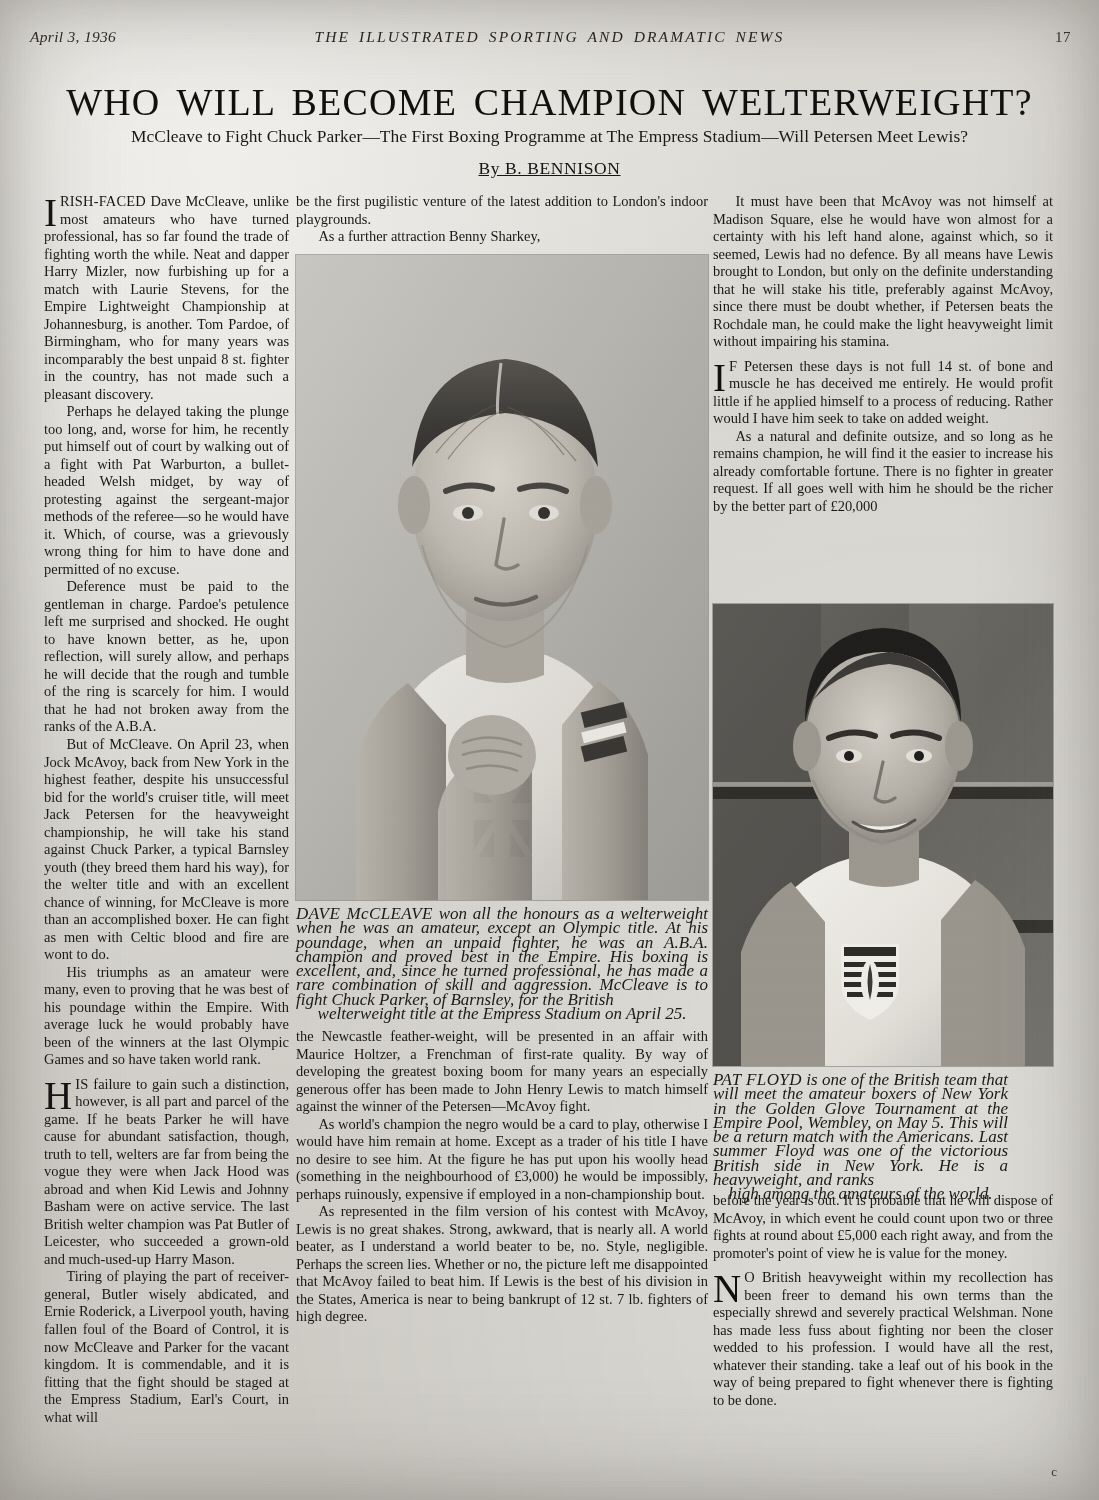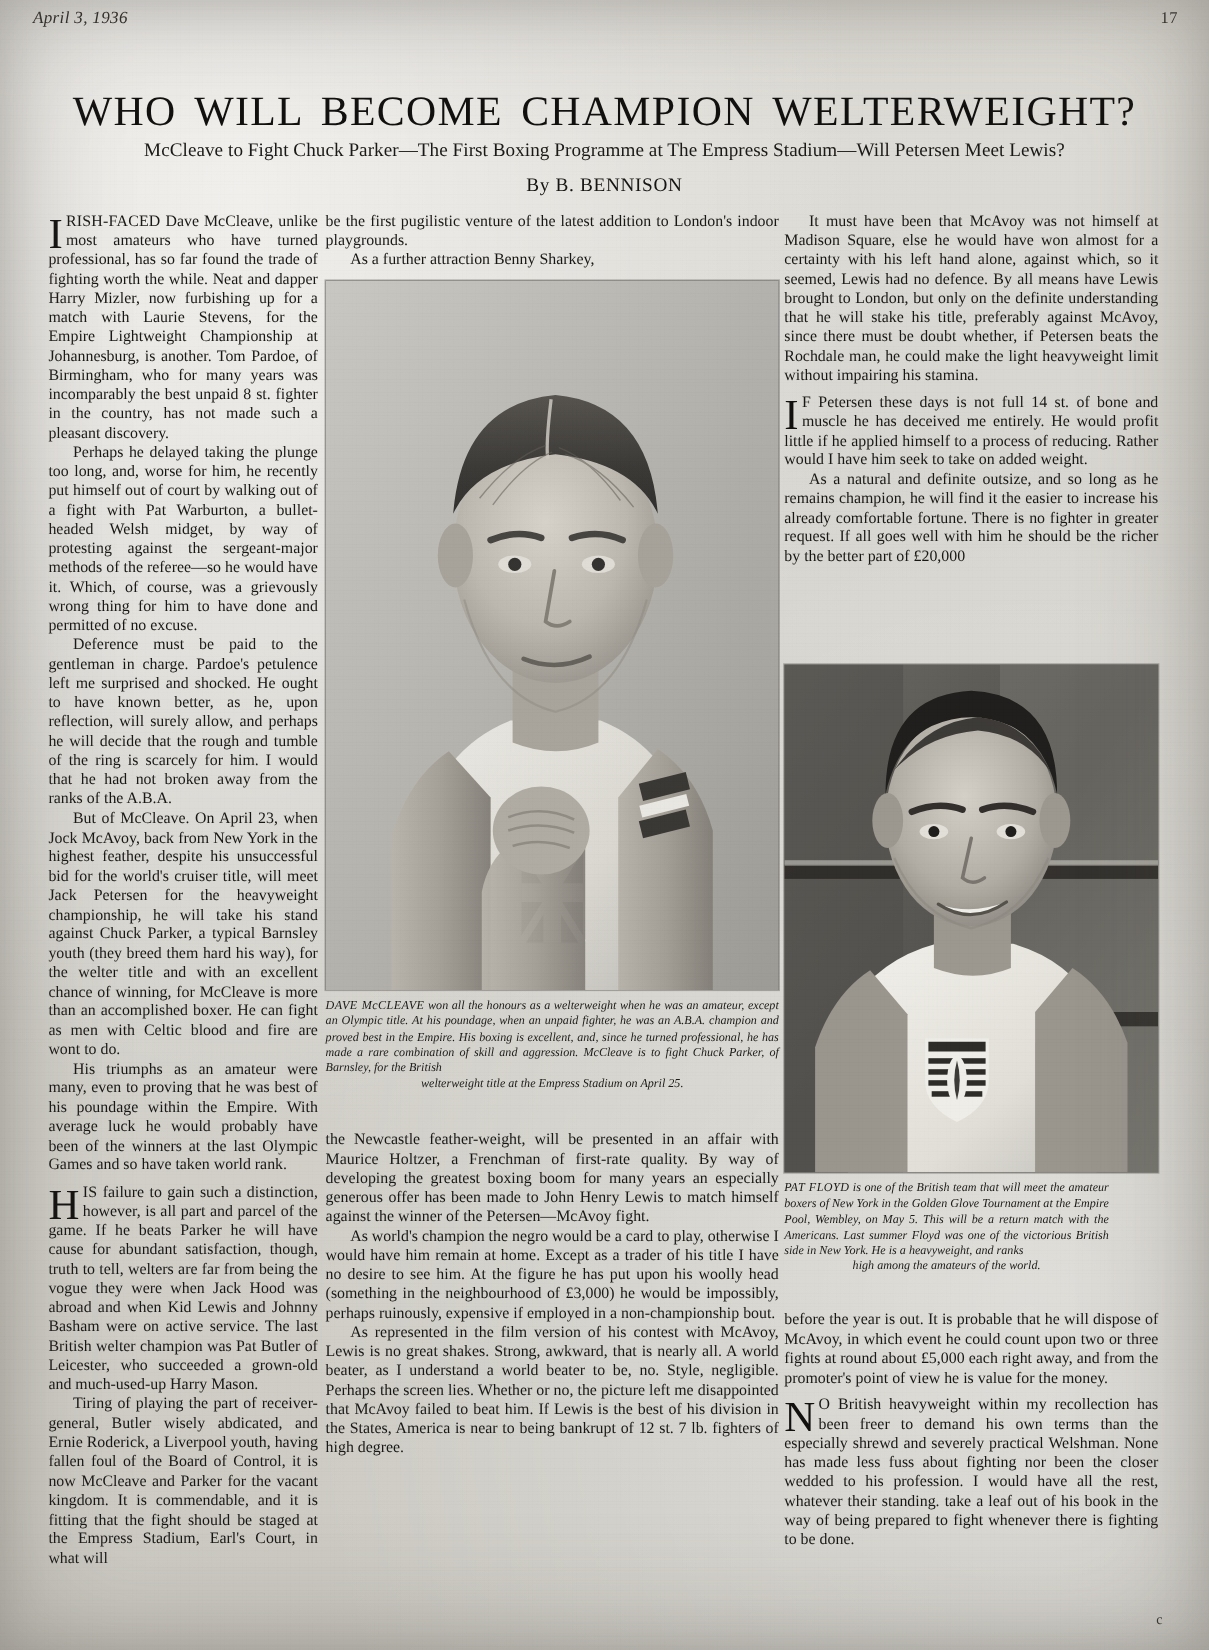--- a/index.html
+++ b/index.html
@@ -34,21 +34,21 @@
   #vignette {
     position: absolute;
     inset: 0;
     pointer-events: none;
     box-shadow: inset 0 0 110px rgba(90,85,78,0.40), inset 0 0 40px rgba(120,115,108,0.22);
   }
 
   
   .runhead {
     position: absolute;
-    top: 8px;
+    top: 28px;
     left: 0;
     right: 0;
     height: 26px;
   }
   .runhead .date {
     position: absolute;
     left: 30px;
     top: 0;
     font-style: italic;
     font-size: 15.5px;
@@ -98,20 +98,21 @@
     color: #1c1a18;
   }
   .byline {
     position: absolute;
     top: 158px;
     left: 0; right: 0;
     text-align: center;
     font-size: 17.5px;
     letter-spacing: 0.6px;
     color: #171513;
+    text-decoration: underline;
   }
 
   
   .col {
     position: absolute;
     top: 193px;
     font-size: 14.45px;
     line-height: 17.52px;
     text-align: justify;
     text-justify: inter-word;
@@ -146,21 +147,21 @@
   
   .figure { position: absolute; }
   .photo {
     position: relative;
     overflow: hidden;
     background: #6e6c68;
     box-shadow: 0 0 0 1px rgba(60,58,54,0.35);
   }
   .caption {
     font-style: italic;
-    font-size: 11px;
+    font-size: 17px;
     line-height: 14.3px;
     text-align: justify;
     color: #1d1b19;
     margin-top: 7px;
   }
   .caption .lastline { text-align: center; display: block; }
   .caption b { font-style: italic; font-weight: 400; letter-spacing: 0.4px; }
 
   #fig1 { left: 296px; top: 255px; width: 412px; }
   #fig1 .photo { width: 412px; height: 645px; }
@@ -175,20 +176,21 @@
     color: #33302c;
   }
 </style>
 </head>
 <body>
 
 <div id="page">
 
   <div class="runhead">
     <div class="date">April 3, 1936</div>
+    <div class="masthead">THE ILLUSTRATED SPORTING AND DRAMATIC NEWS</div>
     <div class="folio">17</div>
   </div>
 
   <div class="headline">WHO WILL BECOME CHAMPION WELTERWEIGHT?</div>
   <div class="subhead">McCleave to Fight Chuck Parker—The First Boxing Programme at The Empress Stadium—Will Petersen Meet Lewis?</div>
   <div class="byline">By B. BENNISON</div>
 
   <div class="col" id="col1">
     <p class="dropcap"><span class="dc">I</span><span class="lead">RISH-FACED</span><span> Dave McCleave, unlike most amateurs who have turned professional, has so far found the trade of fighting worth the while. Neat and dapper Harry Mizler, now furbishing up for a match with Laurie Stevens, for the Empire Lightweight Championship at Johannesburg, is another. Tom Pardoe, of Birmingham, who for many years was incomparably the best unpaid 8 st. fighter in the country, has not made such a pleasant discovery.</span></p>
     <p>Perhaps he delayed taking the plunge too long, and, worse for him, he recently put himself out of court by walking out of a fight with Pat Warburton, a bullet-headed Welsh midget, by way of protesting against the sergeant-major methods of the referee—so he would have it. Which, of course, was a grievously wrong thing for him to have done and permitted of no excuse.</p>

